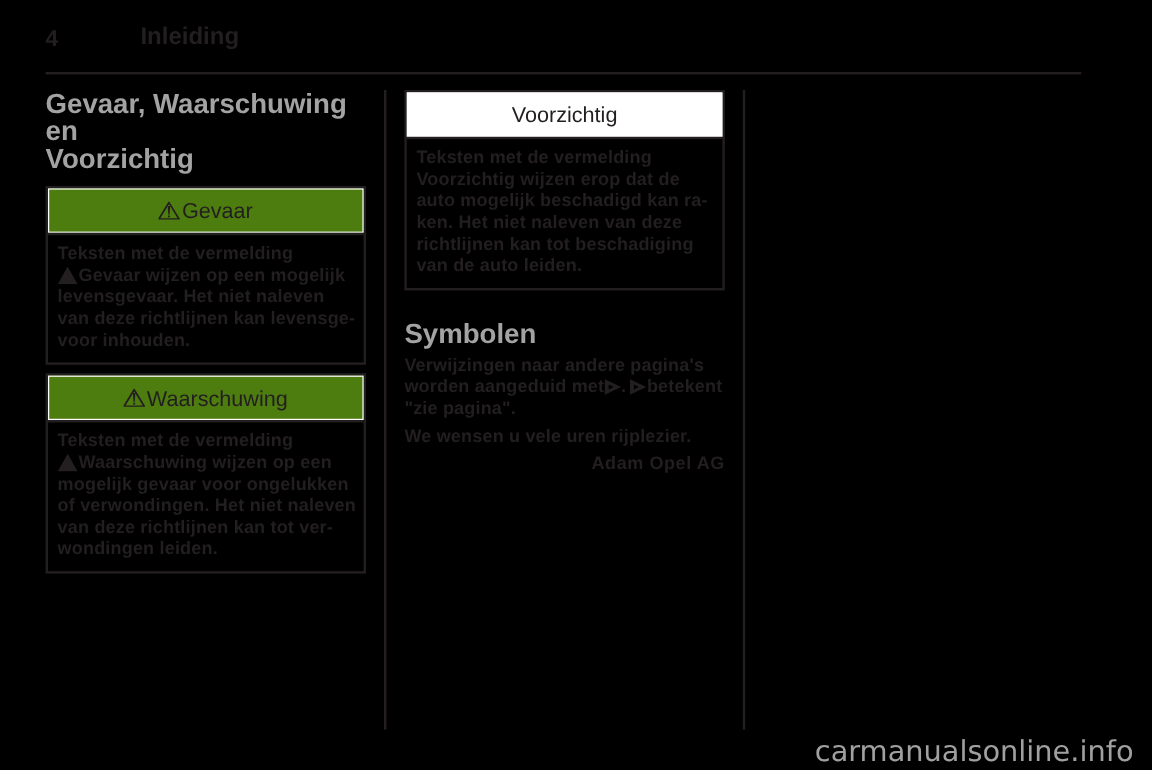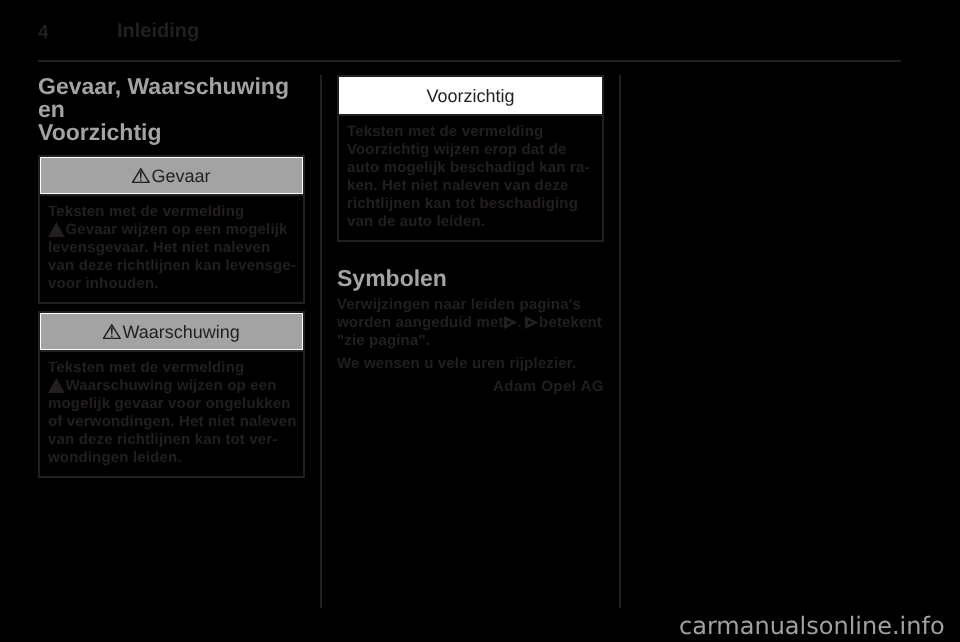--- a/index.html
+++ b/index.html
@@ -25,21 +25,21 @@
 
   
   .col{position:absolute;width:267px;}
   .col1{left:38px;top:75px;}
   .col2{left:337px;top:75px;}
 
   h2.sec{font-size:23px;line-height:23px;font-weight:bold;color:#a3a3a3;
          margin:0;padding:0;}
 
   .noticebox{border:2px solid #231f20;box-sizing:border-box;width:267px;background:#000;}
-  .noticehead{border:1px solid #ffffff;background:#a3a3a3;height:37px;
+  .noticehead{border:1px solid #ffffff;background:#4d7c0f;height:37px;
               box-sizing:border-box;display:flex;align-items:center;justify-content:center;}
   .noticehead .ht{font-size:18px;line-height:18px;color:#231f20;white-space:nowrap;
                   display:flex;align-items:center;}
   .noticehead.plain{background:#ffffff;border-color:#ffffff;}
   .hsep{height:2px;background:#231f20;}
   .noticebody{padding:7px 12px 9px 8px;font-size:15px;line-height:18px;font-weight:bold;
               color:#231f20;letter-spacing:0.16px;}
   .ln{white-space:nowrap;display:block;height:18px;}
 
   .bodytext{font-size:15px;line-height:18px;font-weight:bold;color:#231f20;
@@ -139,21 +139,21 @@
         <span class="ln">auto mogelijk beschadigd kan ra-</span>
         <span class="ln">ken. Het niet naleven van deze</span>
         <span class="ln">richtlijnen kan tot beschadiging</span>
         <span class="ln">van de auto leiden.</span>
       </div>
     </div>
 
     <h2 class="sec" id="sym-head">Symbolen</h2>
 
     <p class="bodytext" id="p1">
-      <span class="ln">Verwijzingen naar leiden pagina's</span>
+      <span class="ln">Verwijzingen naar andere pagina's</span>
       <span class="ln"><span>worden aangeduid met</span><svg class="arrowsym" viewBox="0 0 154 137">
             <path d="M10 3 L146 68.5 L10 134 Z M42 48 L42 89 L84 68.5 Z" fill="#231f20" fill-rule="evenodd"></path>
           </svg>. <svg class="arrowsym" viewBox="0 0 154 137">
             <path d="M10 3 L146 68.5 L10 134 Z M42 48 L42 89 L84 68.5 Z" fill="#231f20" fill-rule="evenodd"></path>
           </svg><span>betekent</span></span>
       <span class="ln">"zie pagina".</span>
     </p>
     <p class="bodytext" id="p2">
       <span class="ln">We wensen u vele uren rijplezier.</span>
     </p>

